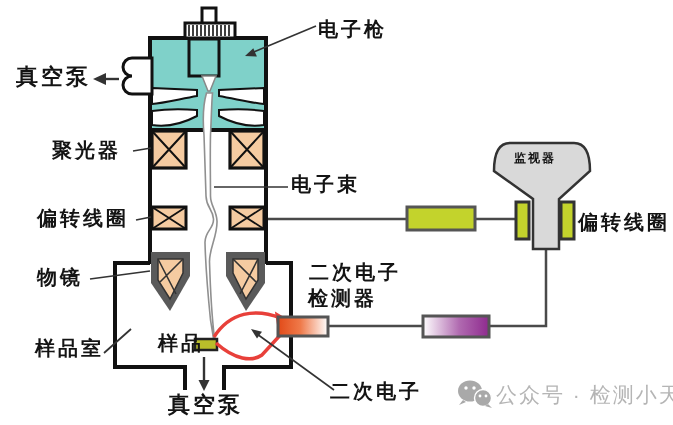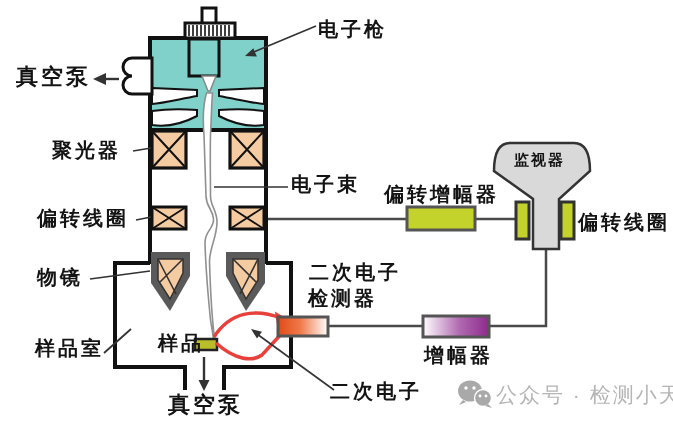--- a/index.html
+++ b/index.html
@@ -1,21 +1,21 @@
 <!DOCTYPE html>
 <html><head>
 <meta charset="utf-8">
 <style>
   html,body{margin:0;padding:0;background:#fff;}
   .stage{position:relative;width:673px;height:425px;background:#ffffff;overflow:hidden;
          font-family:"Liberation Sans",sans-serif;}
   .art{position:absolute;left:0;top:0;}
   .lbl{position:absolute;font-weight:700;color:#141414;font-size:20px;letter-spacing:3px;
        white-space:nowrap;line-height:1.1;}
-  .lbl-sm{font-size:15px;letter-spacing:2px;}
+  .lbl-sm{font-size:12px;letter-spacing:2px;}
   .watermark{position:absolute;left:496px;top:381px;color:#b5b5b5;font-size:21px;
              font-weight:400;letter-spacing:2px;white-space:nowrap;}
 </style>
 </head>
 <body>
 
 <div class="stage">
 
 <svg class="art" width="673" height="425" viewBox="0 0 673 425">
   <defs>
@@ -151,23 +151,21 @@
 
 <div class="lbl" style="left:318px;top:18px;">电子枪</div>
 <div class="lbl" style="left:16px;top:65px;font-size:22px;">真空泵</div>
 <div class="lbl" style="left:291px;top:173px;">电子束</div>
 <div class="lbl" style="left:52px;top:139px;">聚光器</div>
 <div class="lbl" style="left:37px;top:207px;">偏转线圈</div>
 <div class="lbl" style="left:37px;top:266px;">物镜</div>
 <div class="lbl" style="left:158px;top:332px;">样品</div>
 <div class="lbl" style="left:35px;top:339px;font-family:Liberation Mono, monospace;">样品室</div>
 <div class="lbl" style="left:168px;top:393px;font-size:22px;">真空泵</div>
-<div class="lbl" style="left:384px;top:183px;">偏转增幅器</div>
 <div class="lbl lbl-sm" style="left:514px;top:152px;">监视器</div>
 <div class="lbl" style="left:578px;top:211px;">偏转线圈</div>
 <div class="lbl" style="left:309px;top:261px;">二次电子</div>
 <div class="lbl" style="left:308px;top:287px;text-align:right;">检测器</div>
-<div class="lbl" style="left:424px;top:344px;">增幅器</div>
 <div class="lbl" style="left:330px;top:380px;">二次电子</div>
 
 <div class="watermark">公众号 · 检测小天地</div>
 
 </div>
 
 </body></html>

